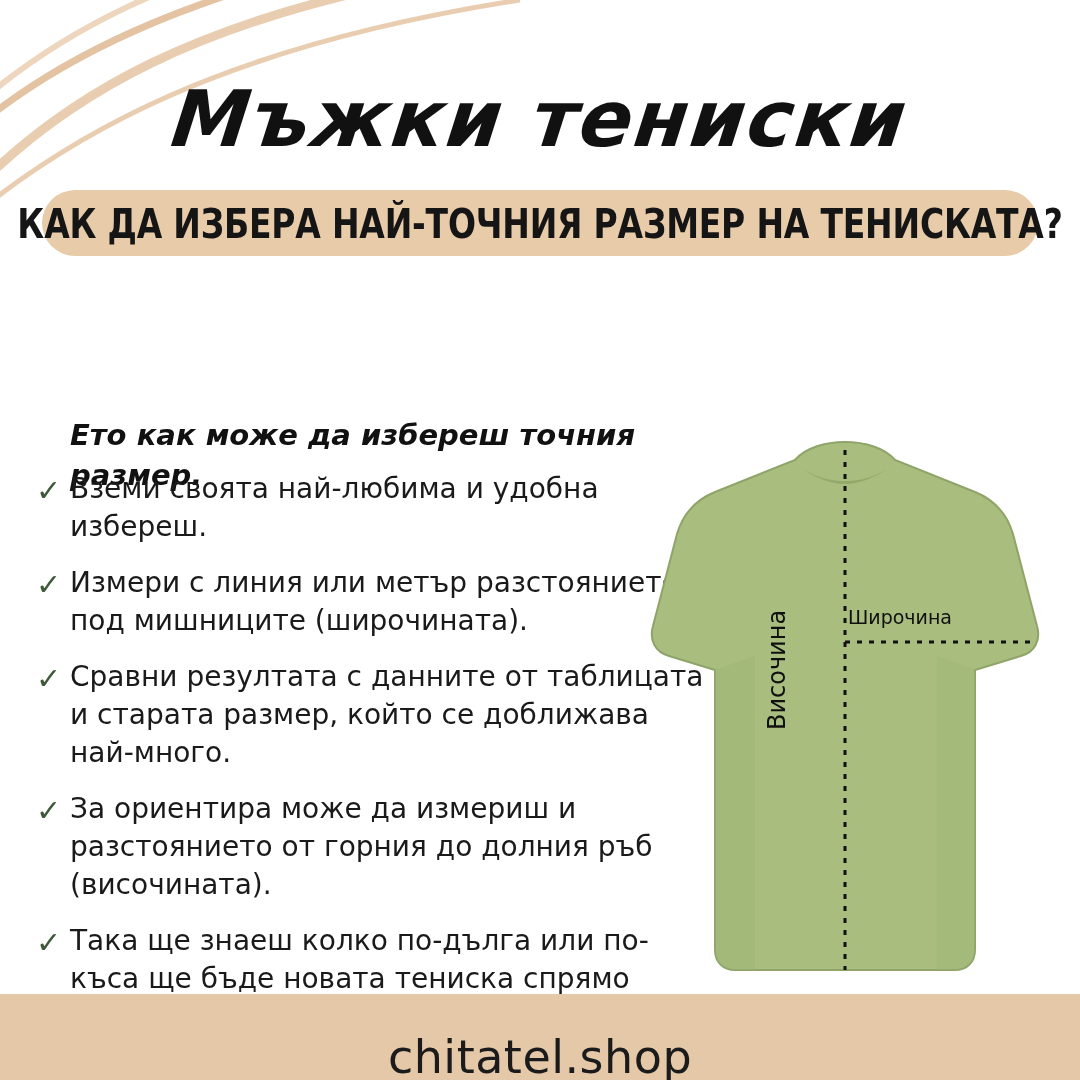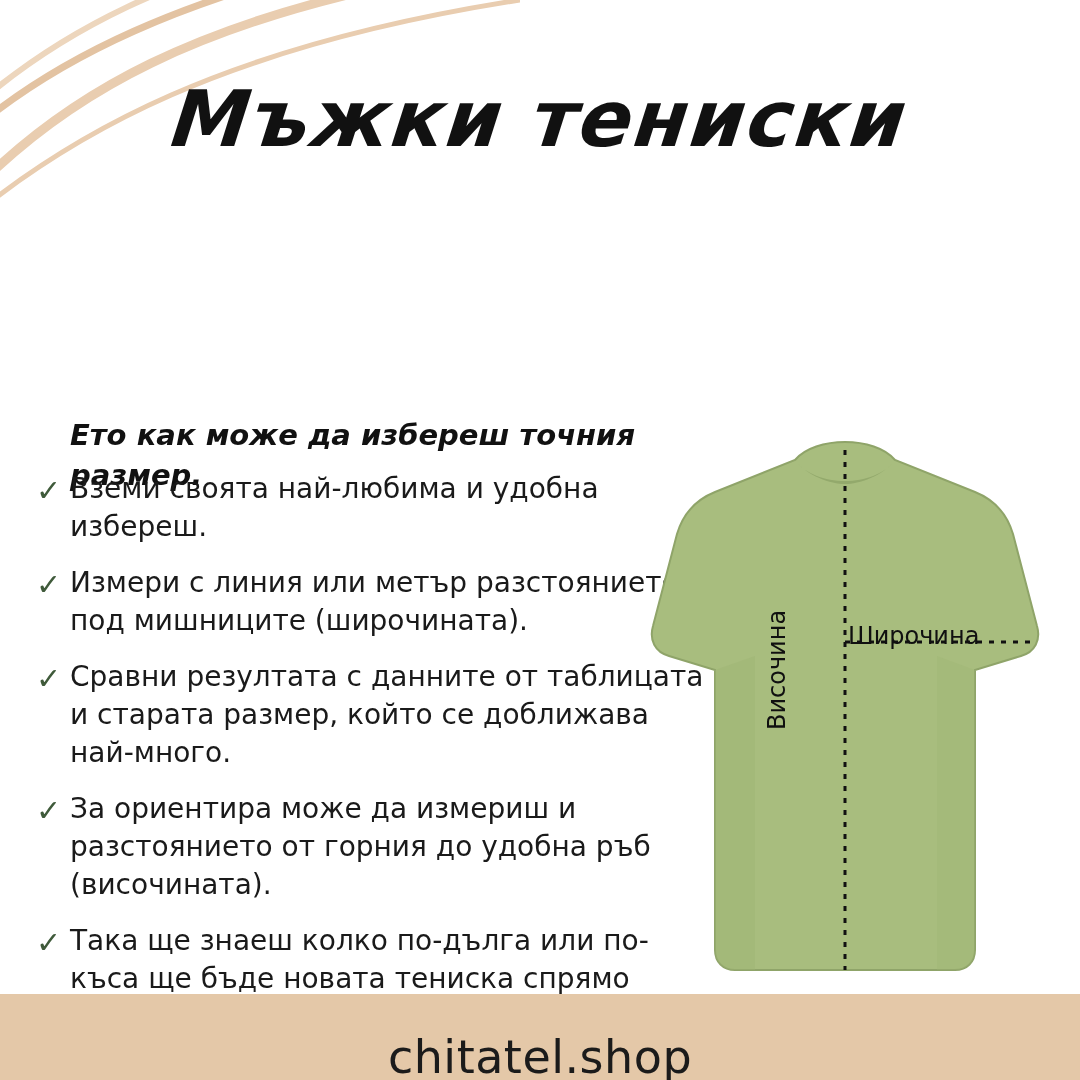--- a/index.html
+++ b/index.html
@@ -136,22 +136,22 @@
     height: 560px;
   }
   .shirt-svg {
     position: absolute;
     left: 0;
     top: 0;
   }
   .label-width {
     position: absolute;
     left: 197px;
-    top: 192px;
-    font-size: 24px;
+    top: 176px;
+    font-size: 19px;
     color: #101010;
     background: transparent;
     padding: 0 6px;
   }
   .label-height {
     position: absolute;
     left: 118px;
     top: 300px;
     font-size: 24px;
     color: #101010;
@@ -168,39 +168,42 @@
     <svg width="520" height="210" viewBox="0 0 520 210" xmlns="http://www.w3.org/2000/svg">
       <path d="M-40,205 C60,95 200,15 470,-30" fill="none" stroke="#e9cdb0" stroke-width="9"></path>
       <path d="M-60,160 C40,60 190,-10 440,-60" fill="none" stroke="#e3c3a2" stroke-width="7"></path>
       <path d="M-40,120 C50,35 170,-30 400,-80" fill="none" stroke="#edd6bd" stroke-width="6"></path>
       <path d="M-50,235 C70,130 230,45 520,0" fill="none" stroke="#e9cdb0" stroke-width="5"></path>
     </svg>
   </div>
 
   <div class="title">Мъжки тениски</div>
 
+  <div class="subtitle-band">
+    <span class="subtitle-text">КАК ДА ИЗБЕРА НАЙ-ТОЧНИЯ РАЗМЕР НА ТЕНИСКАТА?</span>
+  </div>
 
   <div class="intro-bold">Ето как може да избереш точния размер.</div>
 
   <div class="checklist">
     <div class="check-item">
       <span class="check-mark">✓</span>
       <span class="check-text">Вземи своята най-любима и удобна избереш.</span>
     </div>
     <div class="check-item">
       <span class="check-mark">✓</span>
       <span class="check-text">Измери с линия или метър разстоянието под мишниците (широчината).</span>
     </div>
     <div class="check-item">
       <span class="check-mark">✓</span>
       <span class="check-text">Сравни резултата с данните от таблицата и старата размер, който се доближава най-много.</span>
     </div>
     <div class="check-item">
       <span class="check-mark">✓</span>
-      <span class="check-text">За ориентира може да измериш и разстоянието от горния до удобна ръб (височината).</span>
+      <span class="check-text">За ориентира може да измериш и разстоянието от горния до долния ръб (височината).</span>
     </div>
     <div class="check-item">
       <span class="check-mark">✓</span>
       <span class="check-text">Така ще знаеш колко по-дълга или по-къса ще бъде новата тениска спрямо старата.</span>
     </div>
   </div>
 
   <div class="shirt-wrap">
     <svg class="shirt-svg" width="400" height="560" viewBox="0 0 400 560" xmlns="http://www.w3.org/2000/svg">
       <path d="M150,30

